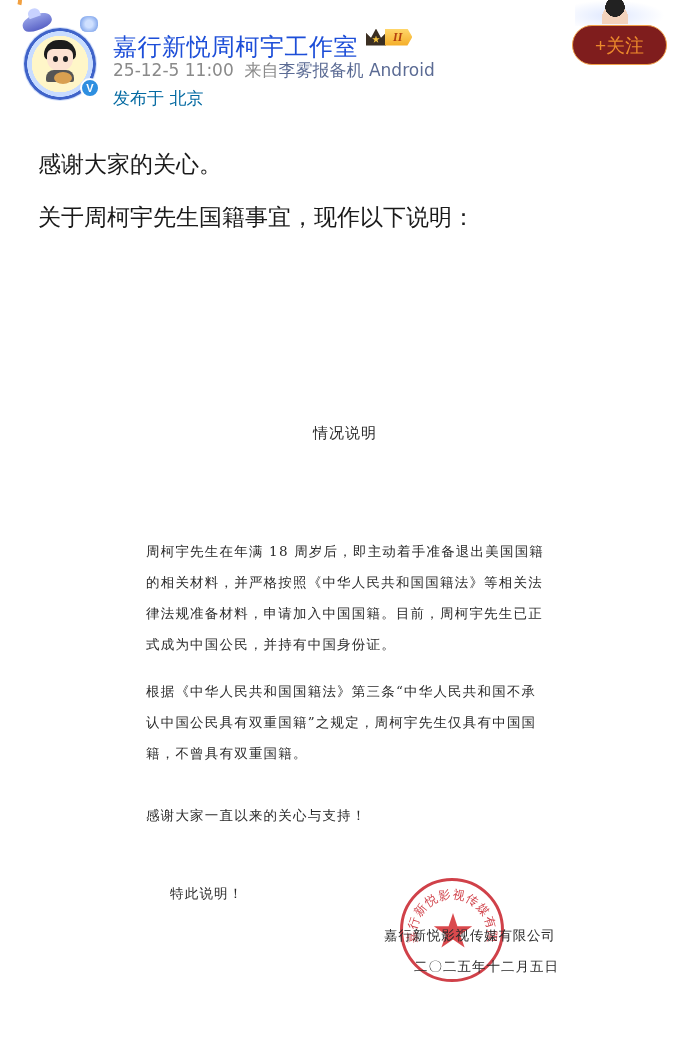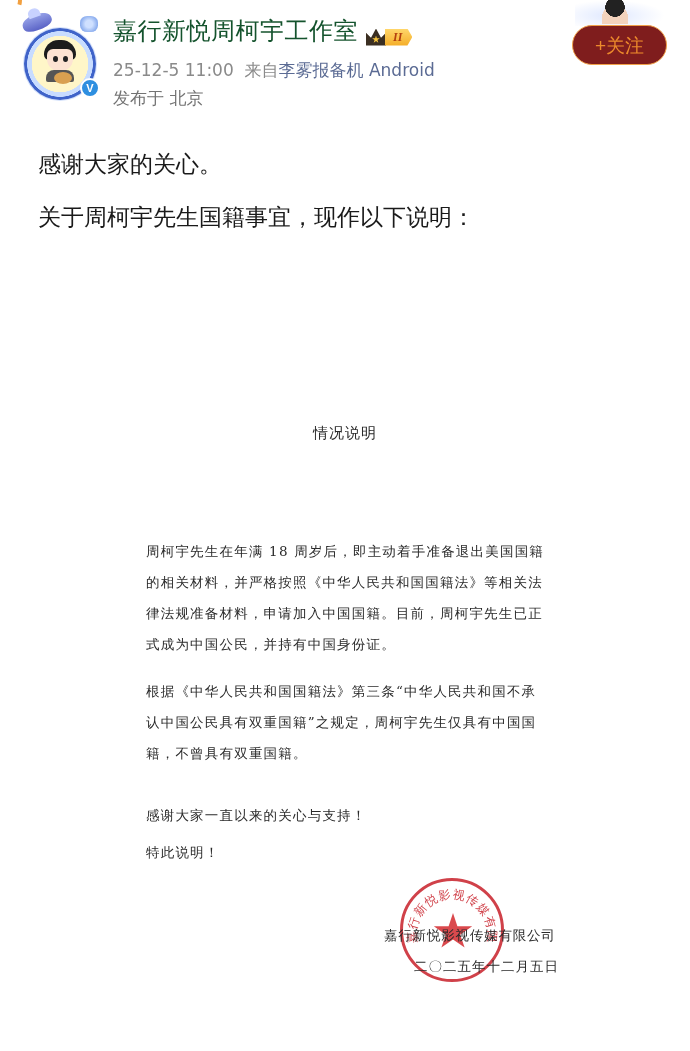--- a/index.html
+++ b/index.html
@@ -64,22 +64,22 @@
       background: #d9a050; border-radius: 50%;
     }
     .verified-badge {
       position: absolute; left: 62px; top: 66px; width: 20px; height: 20px; border-radius: 50%;
       background: #2e8fe0; border: 2px solid #fff;
       color: #fff; font-size: 11px; font-weight: bold; line-height: 16px; text-align: center;
       font-family: "Liberation Sans", sans-serif;
     }
 
     .user-name {
-      position: absolute; left: 113px; top: 16px;
-      font-size: 24px; color: #14532d; letter-spacing: 0.5px; line-height: 30px;
+      position: absolute; left: 113px; top: 32px;
+      font-size: 24px; color: #1d4ed8; letter-spacing: 0.5px; line-height: 30px;
     }
     .level-badge {
       position: absolute; left: 366px; top: 26px; display: flex; align-items: center; height: 22px;
     }
     .crown {
       width: 20px; height: 17px; position: relative;
       background: #3b2f22;
       clip-path: polygon(0 25%, 25% 55%, 50% 0, 75% 55%, 100% 25%, 100% 100%, 0 100%);
     }
     .crown-star {
@@ -93,21 +93,21 @@
       color: #b4410f; font-family: "Liberation Serif", serif; font-style: italic; font-weight: bold;
       font-size: 12px; line-height: 17px;
     }
 
     .meta-line {
       position: absolute; left: 113px; top: 58px; font-size: 17px; color: #8a8a8a; line-height: 24px;
       white-space: nowrap;
     }
     .meta-source { color: #5b6b94; }
     .meta-location {
-      position: absolute; left: 113px; top: 86px; font-size: 17px; color: #737373; line-height: 24px;
+      position: absolute; left: 113px; top: 86px; font-size: 17px; color: #0369a1; line-height: 24px;
     }
 
     .header-bg-photo {
       position: absolute; left: 575px; top: 0; width: 90px; height: 26px;
       background: radial-gradient(ellipse at 40% 60%, #dfe8ff 0%, rgba(255,255,255,0) 70%);
     }
     .header-person {
       position: absolute; left: 598px; top: 0; width: 34px; height: 24px;
       background: radial-gradient(ellipse at 50% 30%, #222 0 40%, transparent 41%),
                   radial-gradient(ellipse at 50% 80%, #f3d3bd 0 55%, transparent 56%);
@@ -137,21 +137,21 @@
       font-size: 15px; letter-spacing: 1px;
     }
     .doc-para {
       position: absolute; left: 146px; width: 400px; font-size: 13.5px; line-height: 31px;
       letter-spacing: 1.2px;
     }
     .doc-intro { top: 192px; }
     .doc-p1 { top: 246px; }
     .doc-p2 { top: 386px; }
     .doc-thanks { top: 510px; }
-    .doc-closing { top: 547px; }
+    .doc-closing { top: 588px; margin-left: 24px; }
 
     .signature-company {
       position: absolute; left: 384px; top: 637px; font-size: 13.5px; letter-spacing: 0.8px;
     }
     .signature-date {
       position: absolute; left: 414px; top: 668px; font-size: 13.5px; letter-spacing: 1px;
     }
     .seal {
       position: absolute; left: 400px; top: 588px; width: 104px; height: 104px;
       border: 3px solid #c8202a; border-radius: 50%; opacity: 0.85;

